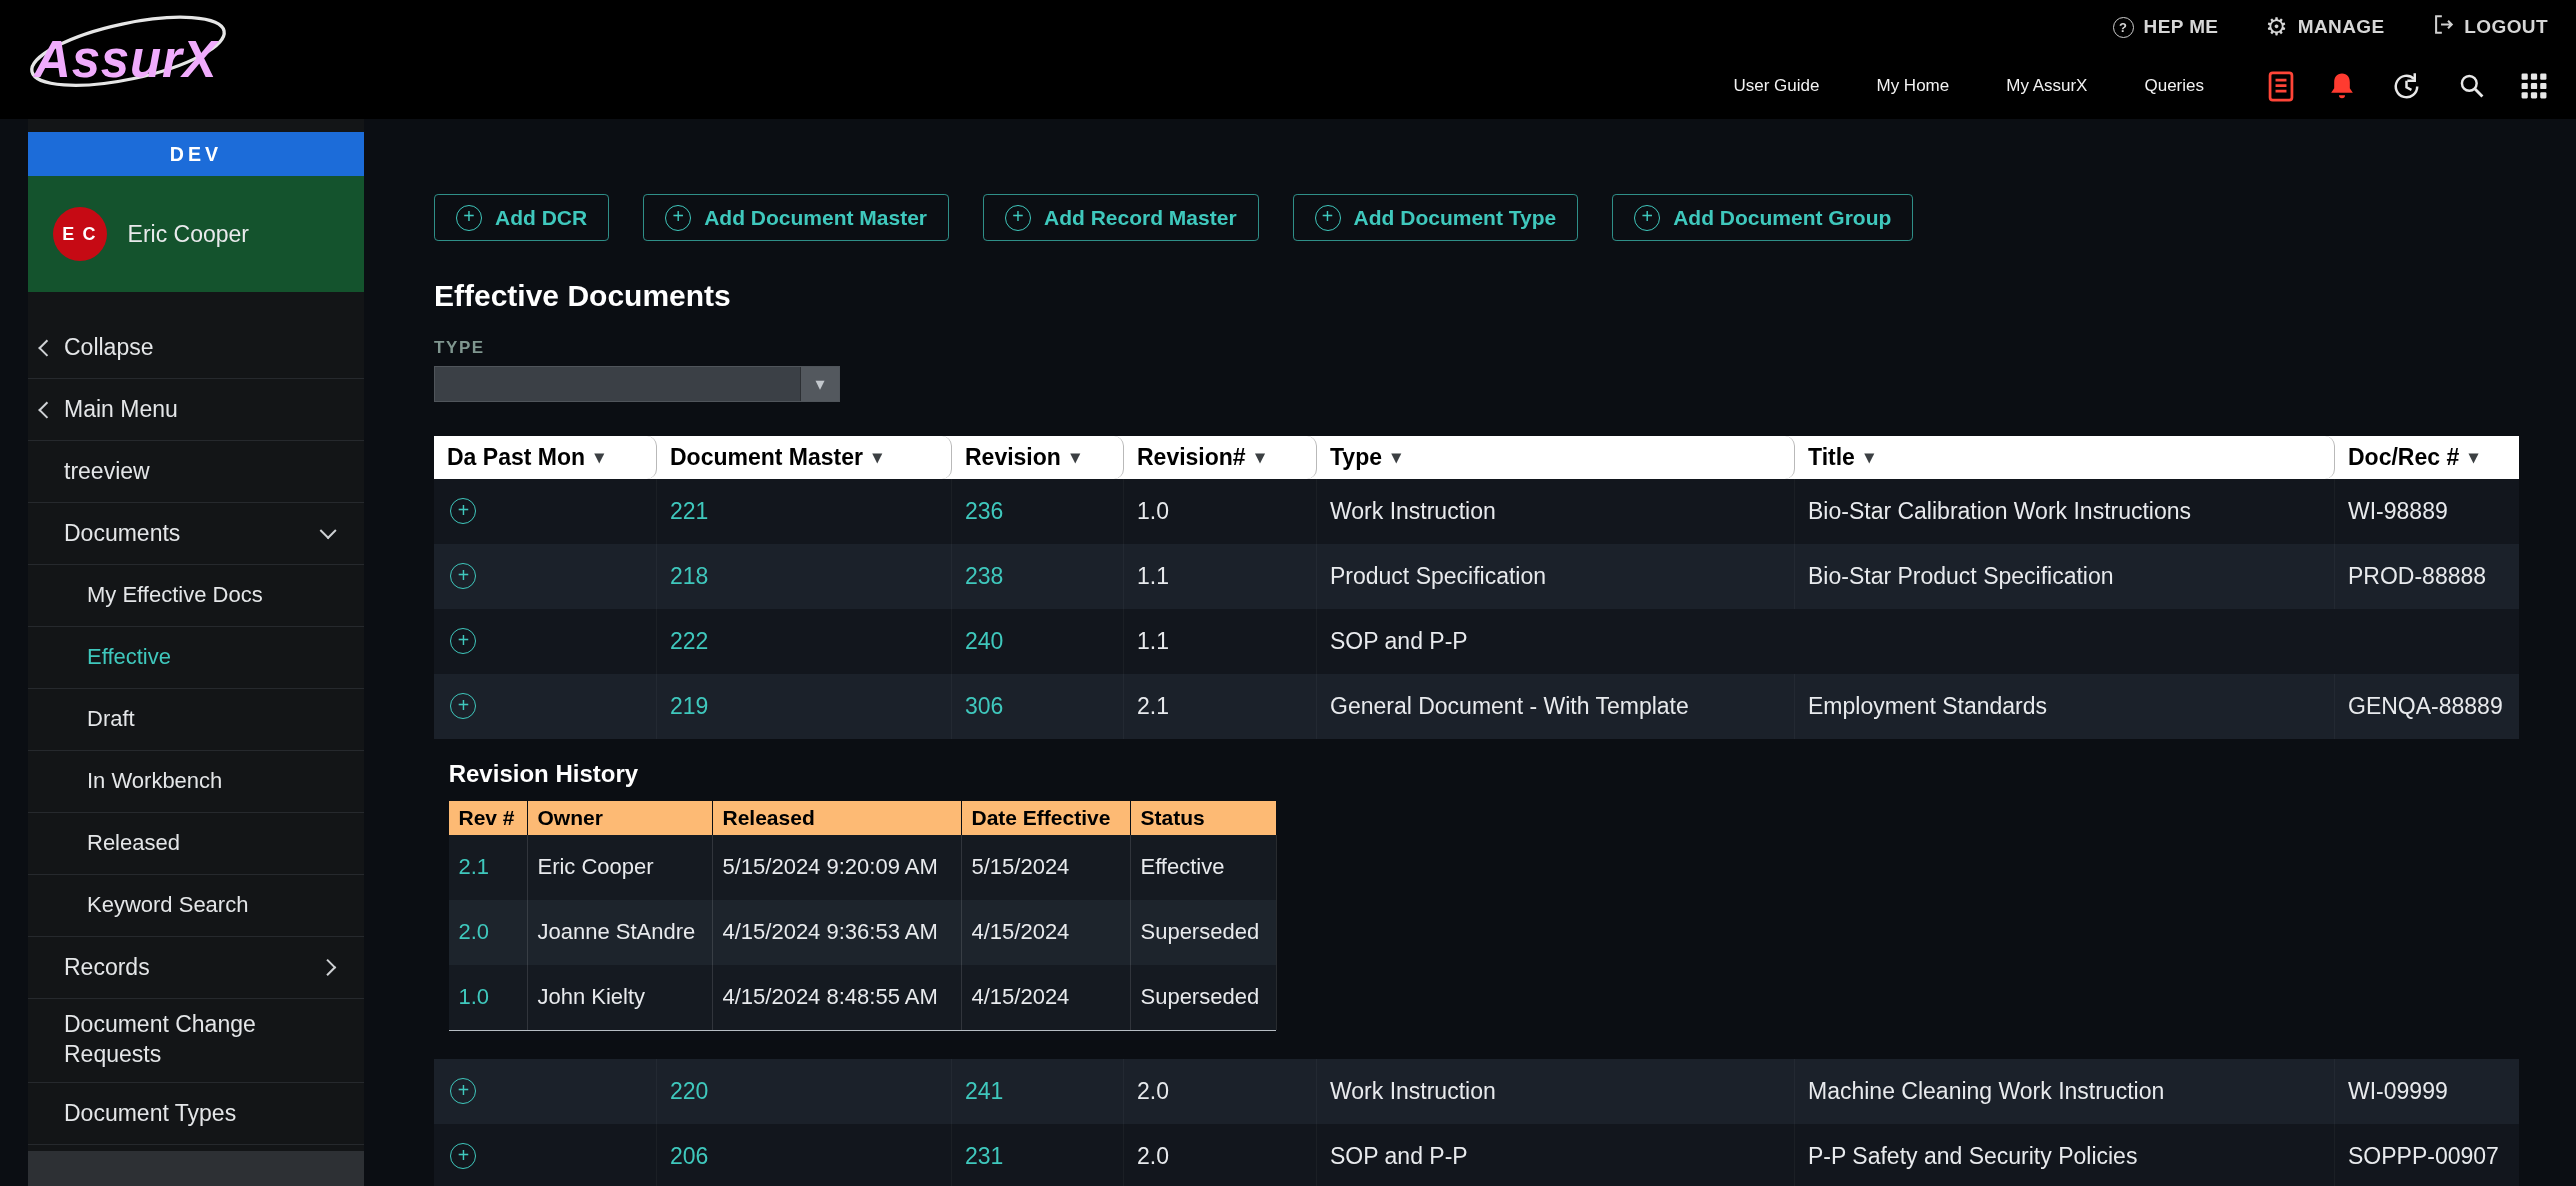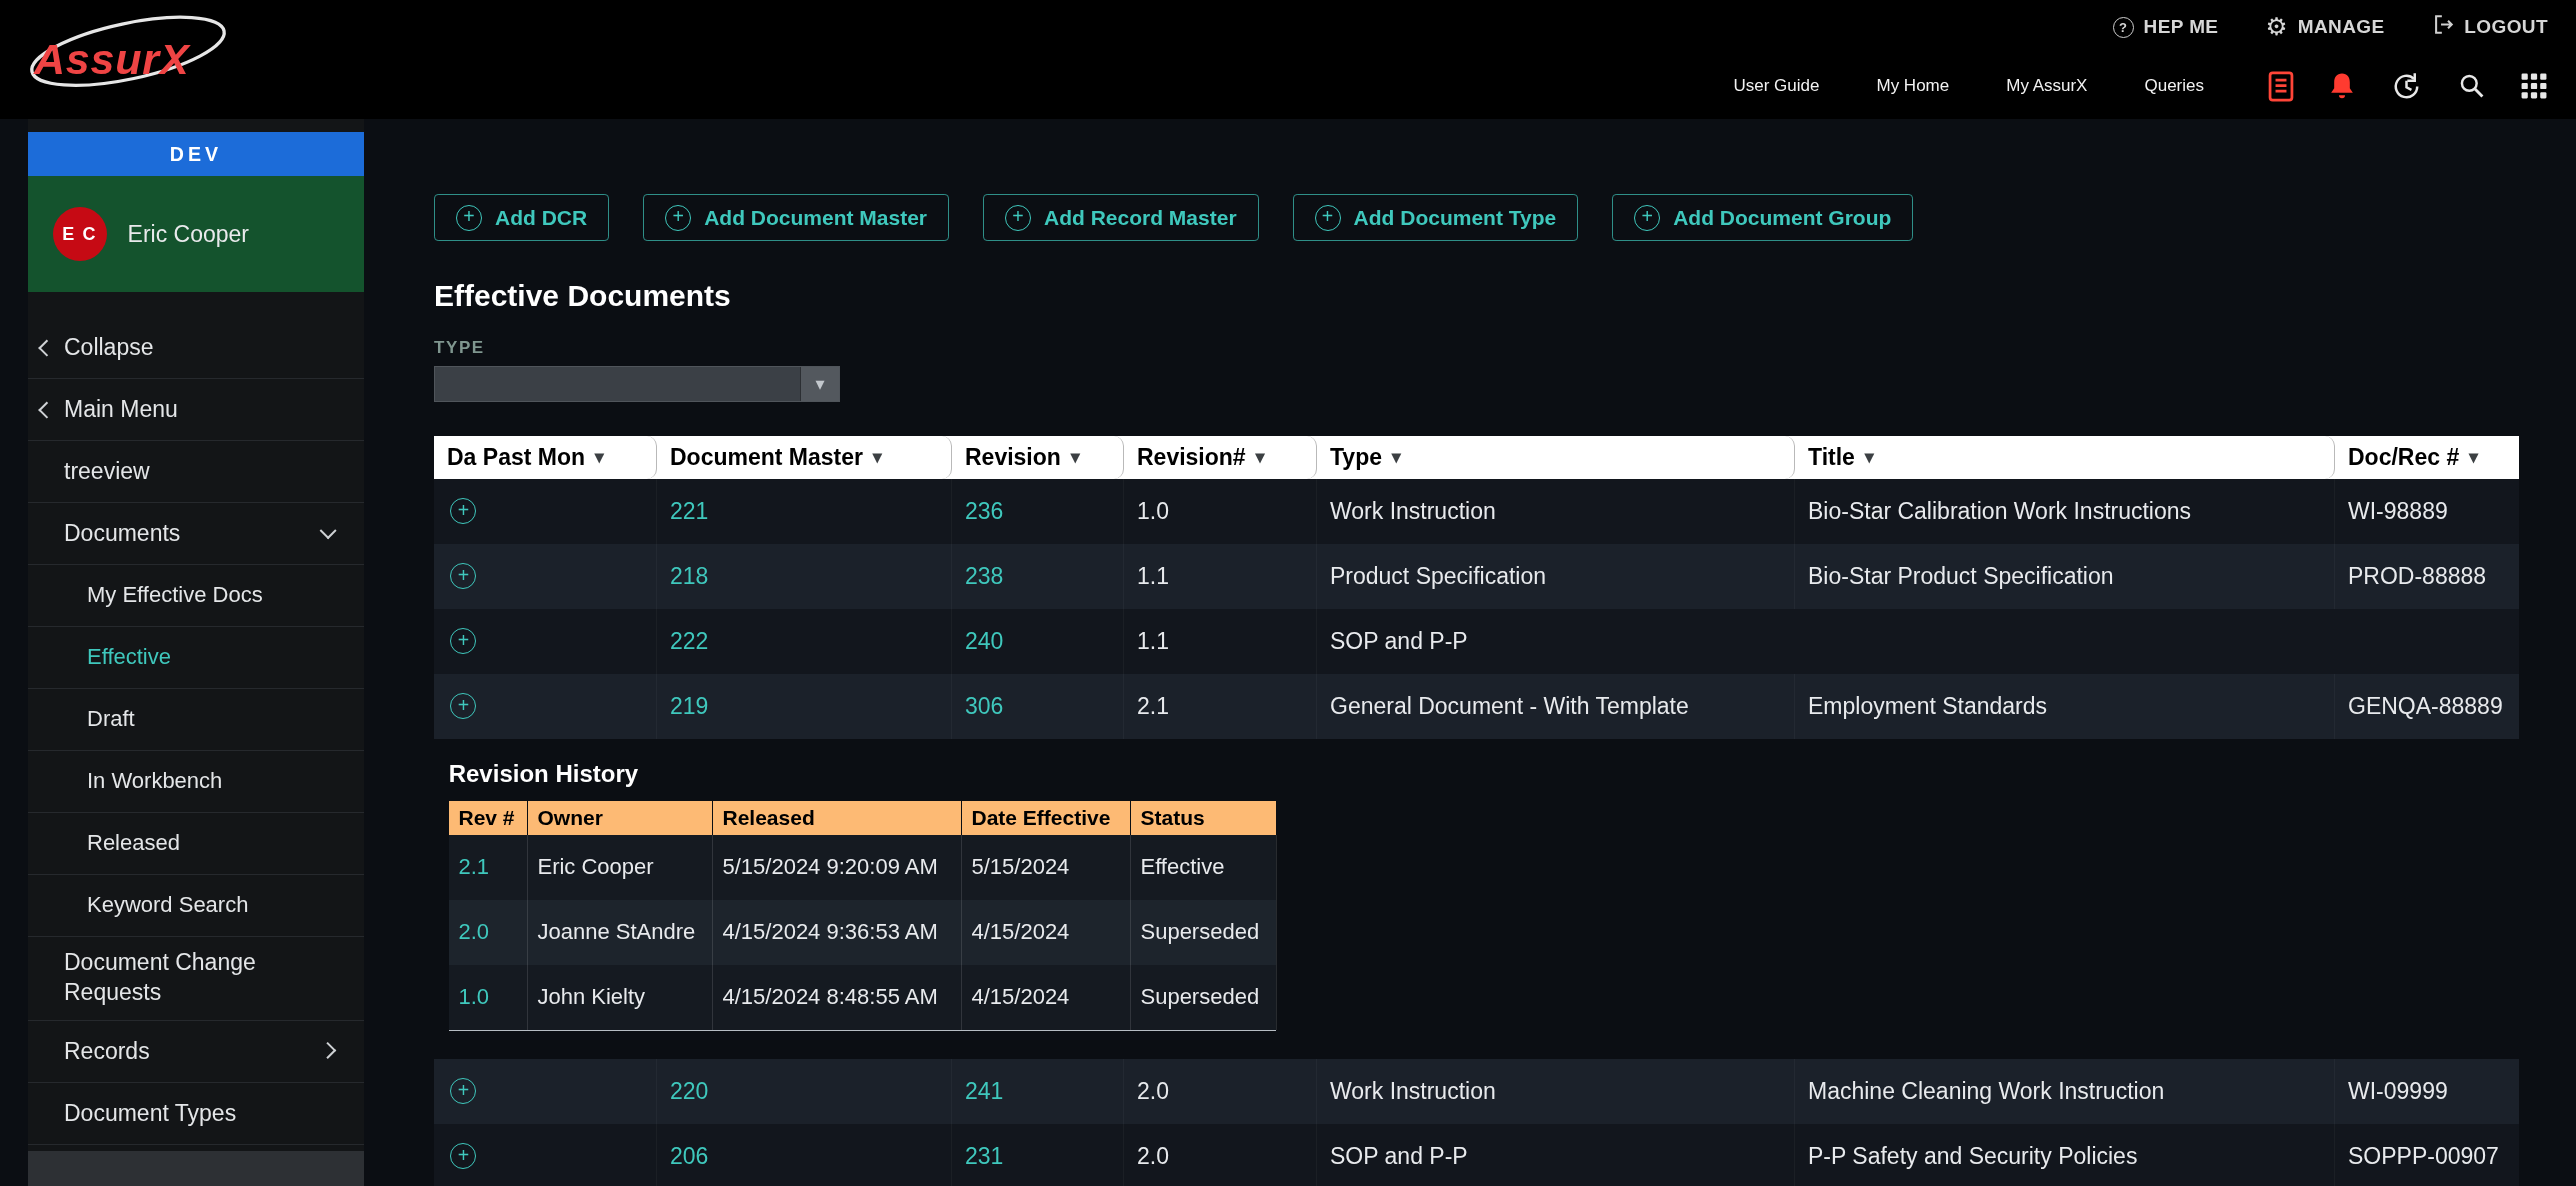--- a/index.html
+++ b/index.html
@@ -5,21 +5,21 @@
   * { box-sizing: border-box; margin: 0; padding: 0; }
   html,body { width:2576px; height:1187px; overflow:hidden; }
   body {
     font-family: "Liberation Sans", sans-serif;
     background:#0b0e13; color:#e8eaed;
     -webkit-font-smoothing:antialiased;
   }
   
   .topbar { height:119px; background:#000; display:flex; justify-content:space-between; padding:0 28px 0 34px; }
   .logo { position:relative; display:flex; align-items:center; width:246px; }
-  .logo-text { font-size:43px; font-weight:bold; font-style:italic; color:#ef4444; letter-spacing:0.8px; position:relative; z-index:2; }
+  .logo-text { font-size:51px; font-weight:bold; font-style:italic; color:#f0abfc; letter-spacing:0.8px; position:relative; z-index:2; }
   .logo-swoosh { position:absolute; left:-11.5px; top:11.5px; z-index:1; }
   .topbar-right { display:flex; flex-direction:column; justify-content:space-between; padding:13px 0 16.4px; }
   .utility { display:flex; justify-content:flex-end; align-items:center; gap:47px; color:#d6d6d6; font-size:19px; font-weight:bold; letter-spacing:0.4px; }
   .util-item { display:flex; align-items:center; gap:9.8px; cursor:pointer; }
   .help-circle { width:21px; height:21px; border:1.6px solid #cfcfcf; border-radius:50%; display:flex; align-items:center; justify-content:center; font-size:13px; font-weight:bold; }
   .gear-glyph { font-size:24.6px; line-height:1; font-weight:normal; }
   .mainnav { display:flex; justify-content:flex-end; align-items:center; gap:57px; font-size:17px; color:#f2f2f2; }
   .mainnav a { color:#f2f2f2; text-decoration:none; cursor:pointer; }
   .nav-icons { display:flex; align-items:center; gap:34px; margin-left:6.5px; }
   .nav-icon { display:flex; align-items:center; cursor:pointer; }
@@ -195,26 +195,26 @@
       </div>
       <div class="nav-item sub">
         <span>In Workbench</span>
       </div>
       <div class="nav-item sub">
         <span>Released</span>
       </div>
       <div class="nav-item sub">
         <span>Keyword Search</span>
       </div>
-      <div class="nav-item wrap">
-        <span>Document Change Requests</span>
-      </div>
       <div class="nav-item">
         <span>Records</span>
         <span class="chev chev-right"></span>
+      </div>
+      <div class="nav-item wrap">
+        <span>Document Change Requests</span>
       </div>
       <div class="nav-item">
         <span>Document Types</span>
       </div>
     </nav>
     <div class="sidebar-partial"></div>
   </aside>
 
   <main class="main">
     <div class="actions">

